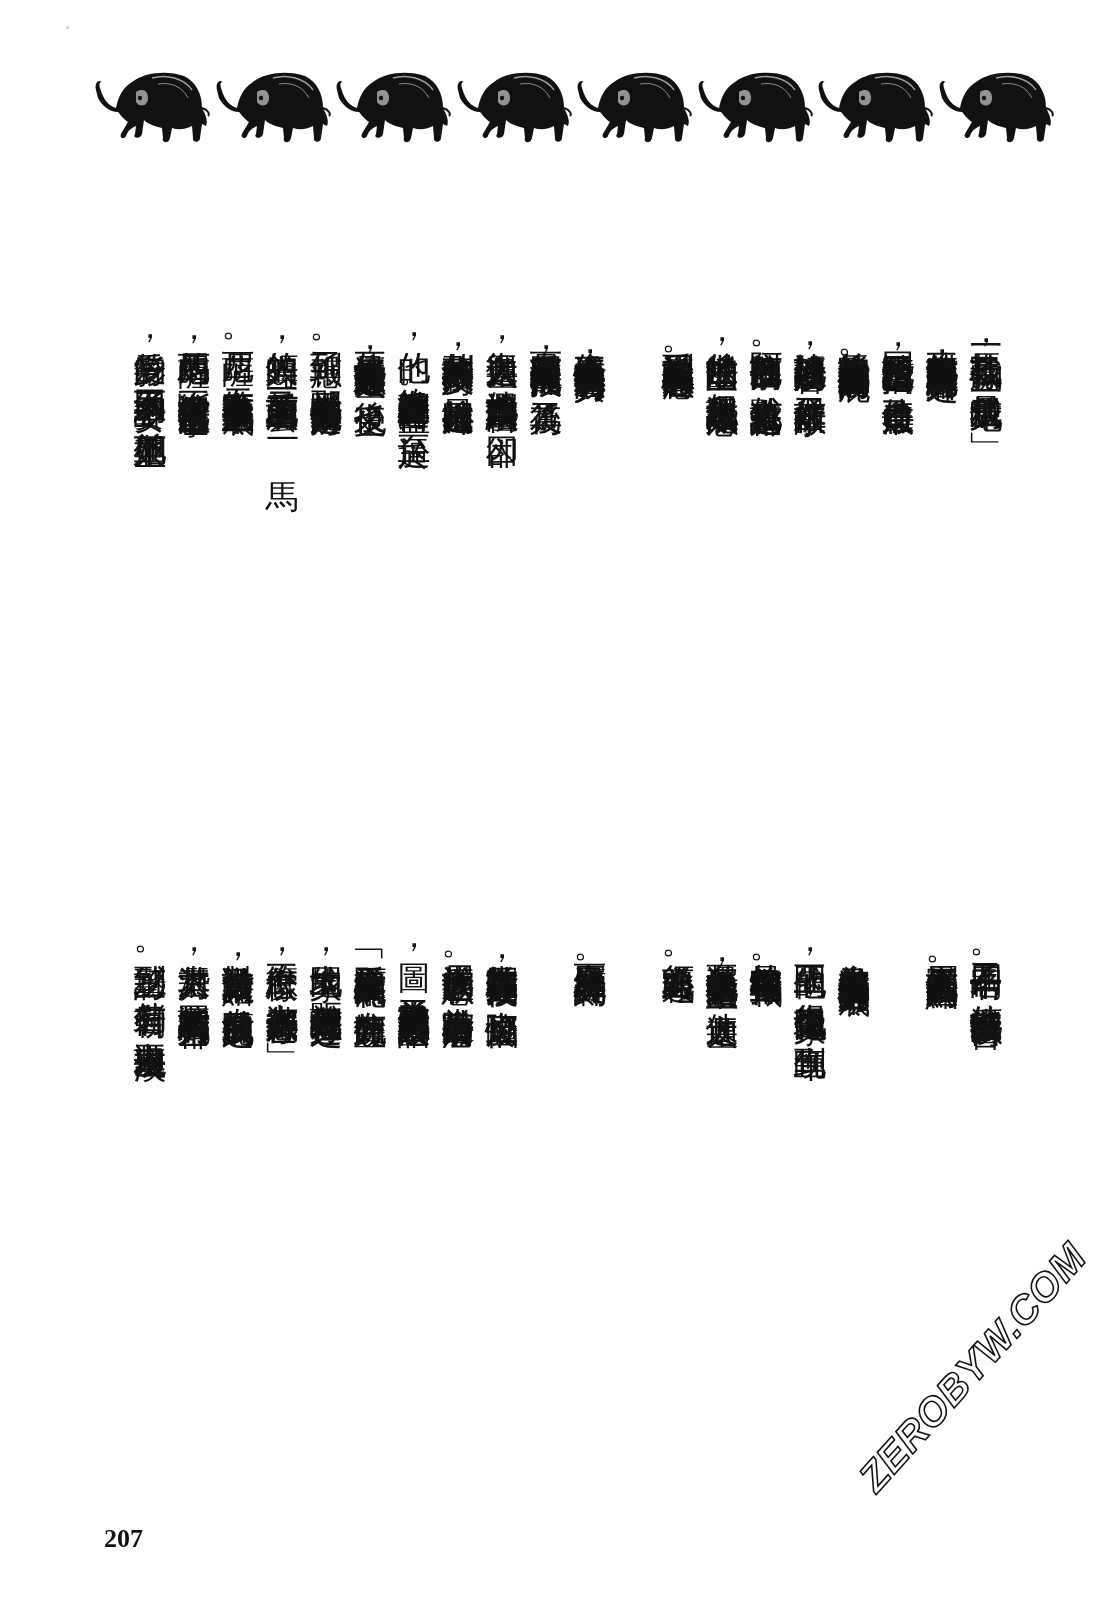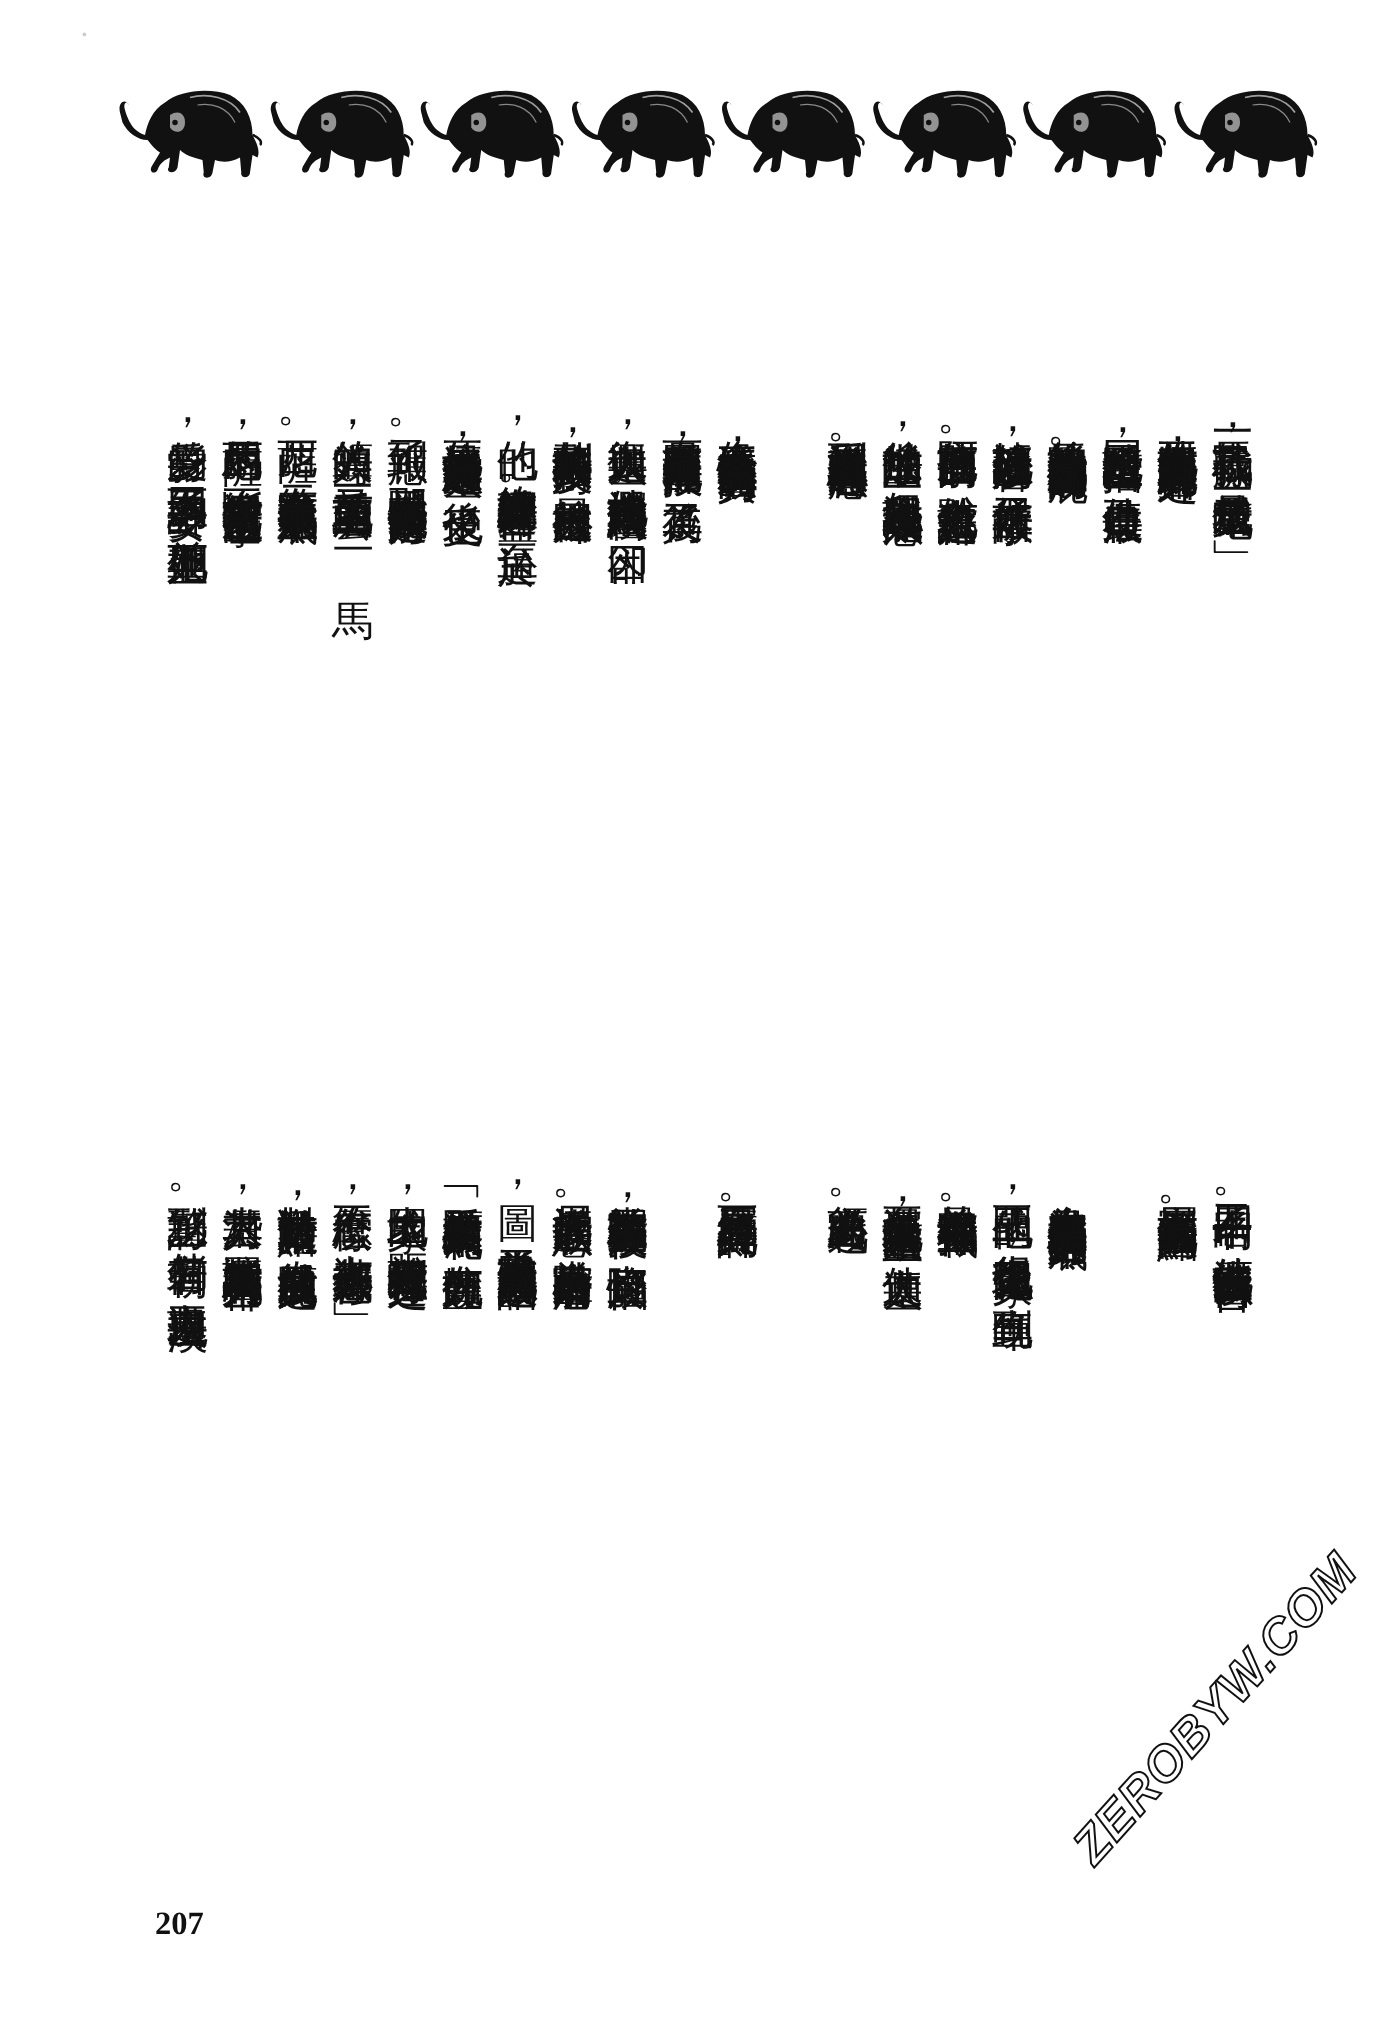--- a/index.html
+++ b/index.html
@@ -7,21 +7,21 @@
          font-family: "DejaVu Serif", "Liberation Serif", serif; color: #111; }
   .border-band { position: absolute; left: 92px; top: 68px; width: 962px; height: 78px;
                  display: flex; justify-content: space-between; align-items: flex-end; }
   .elephant { width: 118px; height: 78px; }
   .text-block { position: absolute; writing-mode: vertical-rl; text-orientation: upright;
                 font-size: 33px; line-height: 44px; letter-spacing: 1px; white-space: nowrap; }
   .upper { right: 92px; top: 326px; height: 500px; }
   .lower { right: 92px; top: 938px; height: 520px; }
   .col { display: block; }
   .col.blank { width: 44px; }
-  .page-number { position: absolute; left: 124px; top: 1524px; font-size: 26px; font-weight: bold;
+  .page-number { position: absolute; left: 104px; top: 1524px; font-size: 26px; font-weight: bold;
                  font-family: "Liberation Serif", "DejaVu Serif", serif; letter-spacing: 0; }
   .watermark { position: absolute; left: 850px; top: 1470px; transform: rotate(-48deg);
                transform-origin: left top; font-family: "Liberation Sans", sans-serif;
                font-size: 40px; font-weight: bold; font-style: italic; color: #fff;
                -webkit-text-stroke: 1.6px #111; letter-spacing: 1px; white-space: nowrap; }
   .scan-mark { position: absolute; left: 66px; top: 26px; width: 3px; height: 3px; background: #ccc; border-radius: 50%; }
 </style>
 </head>
 <body>
 

